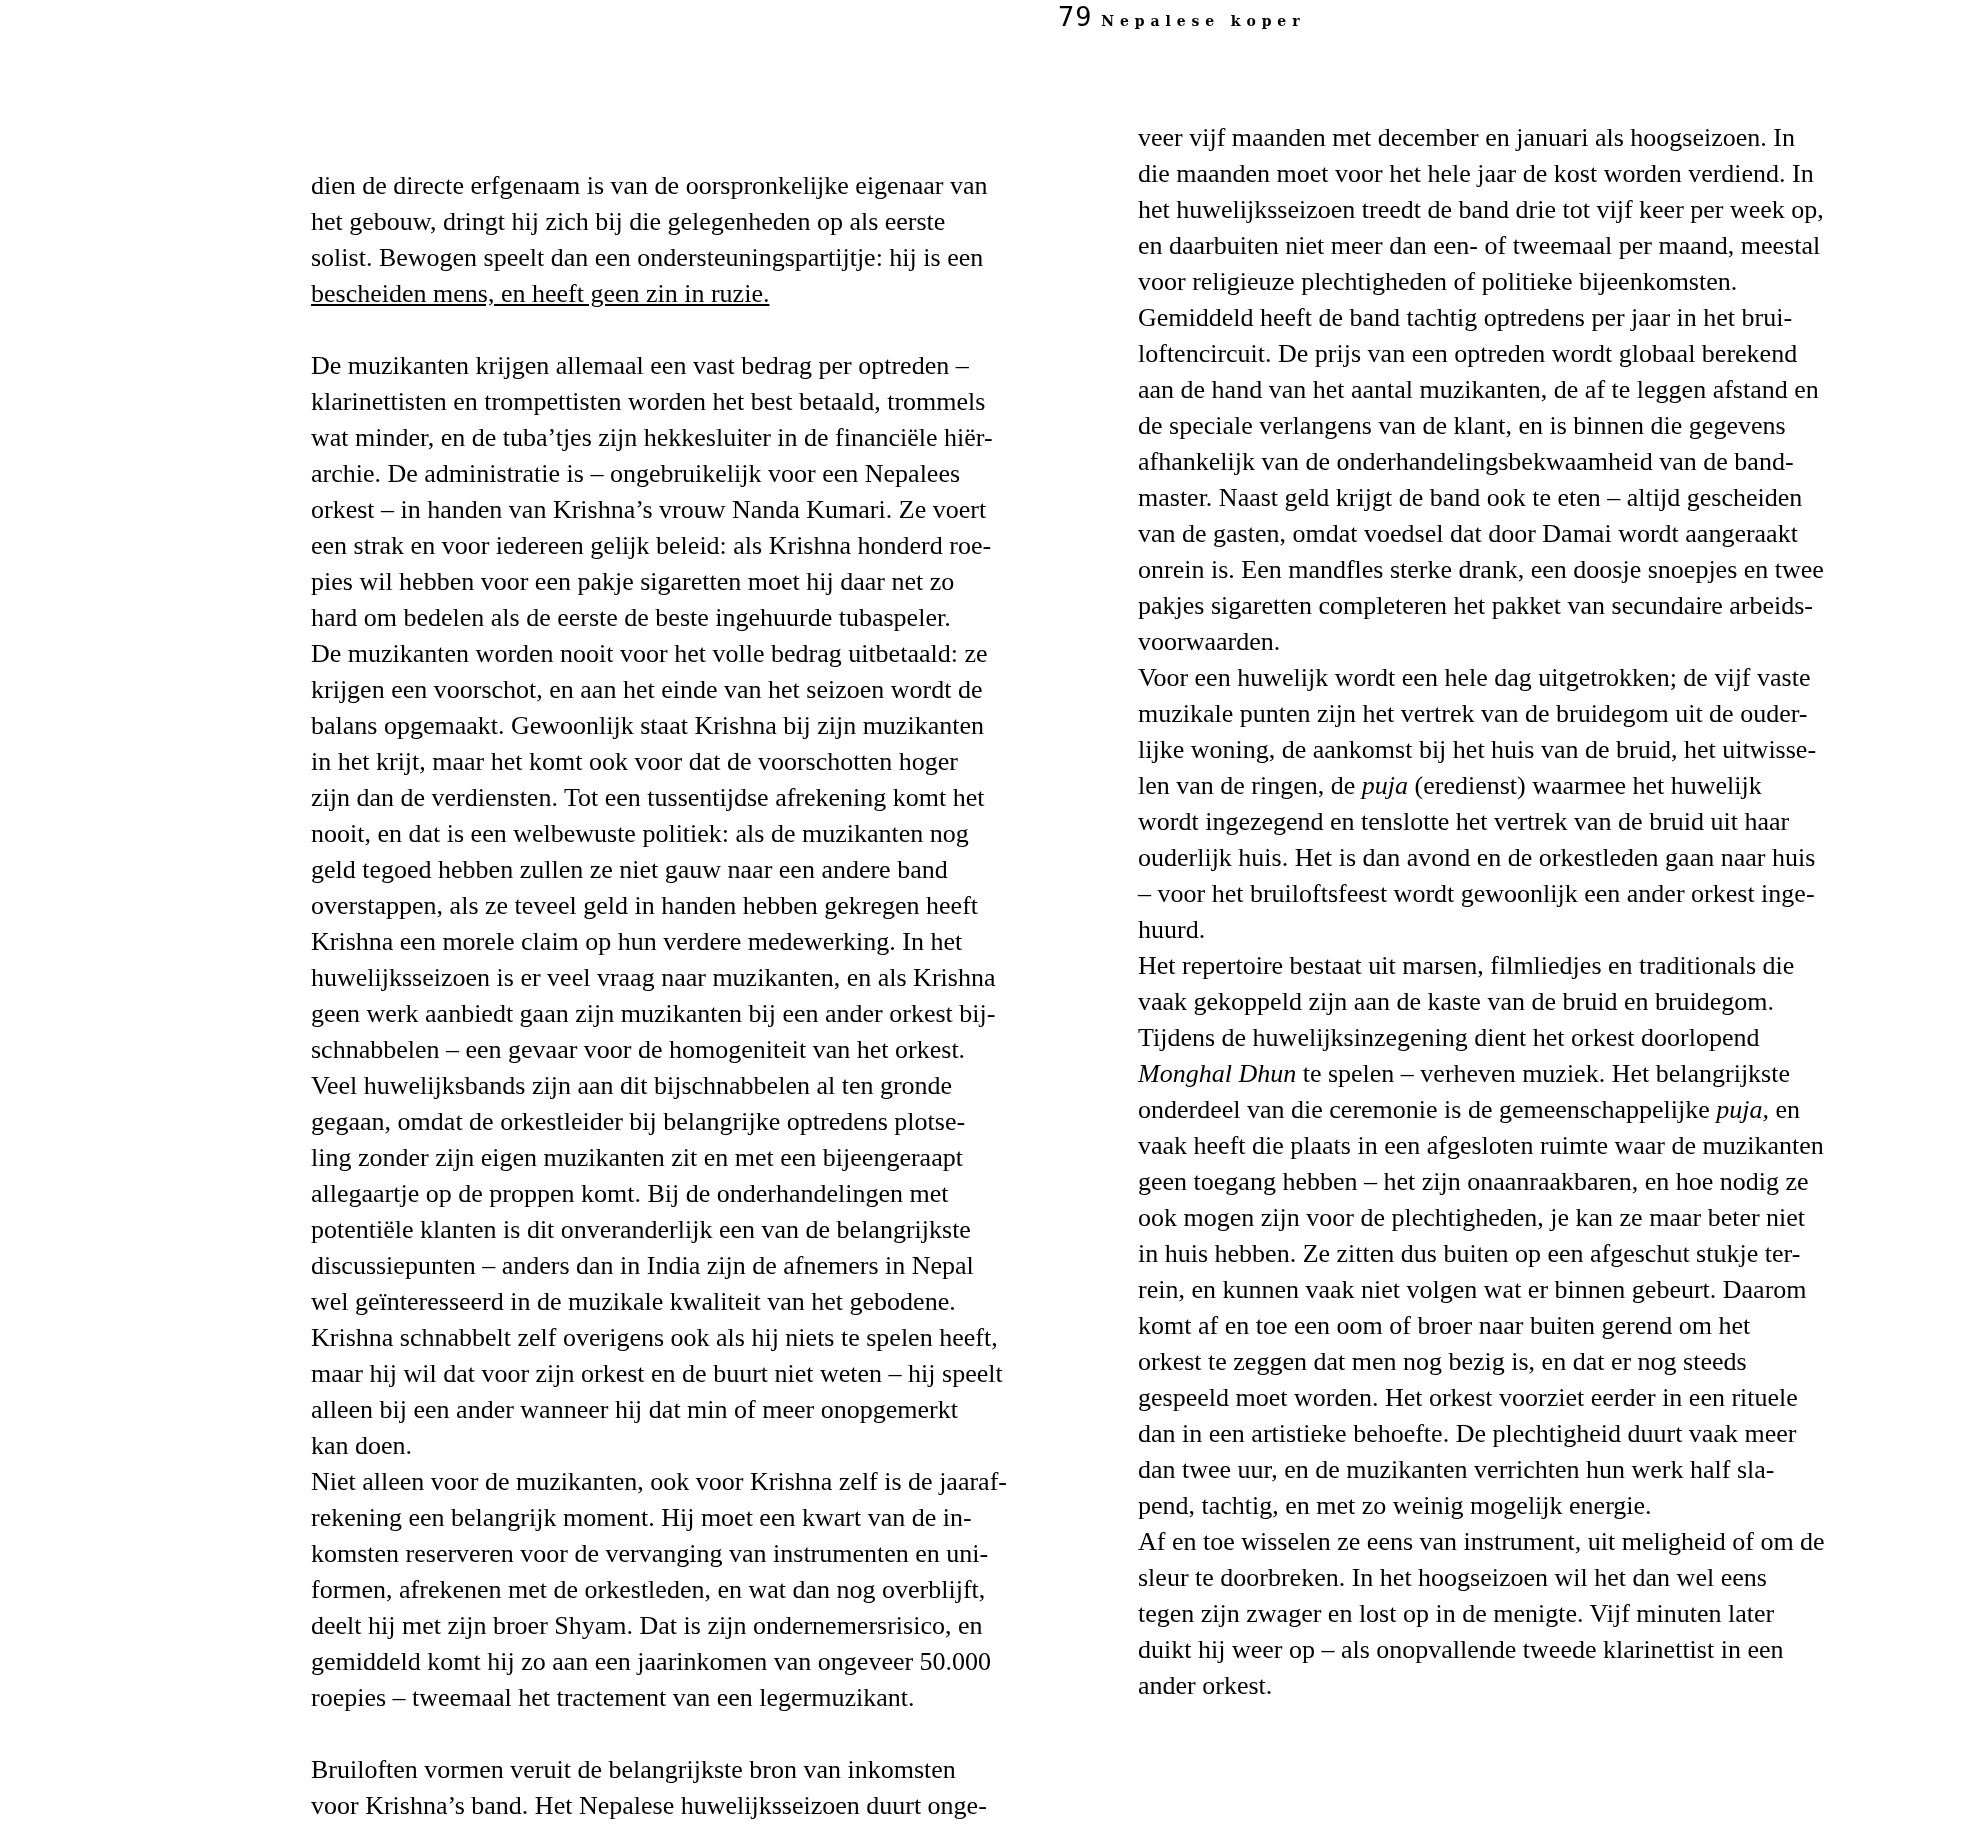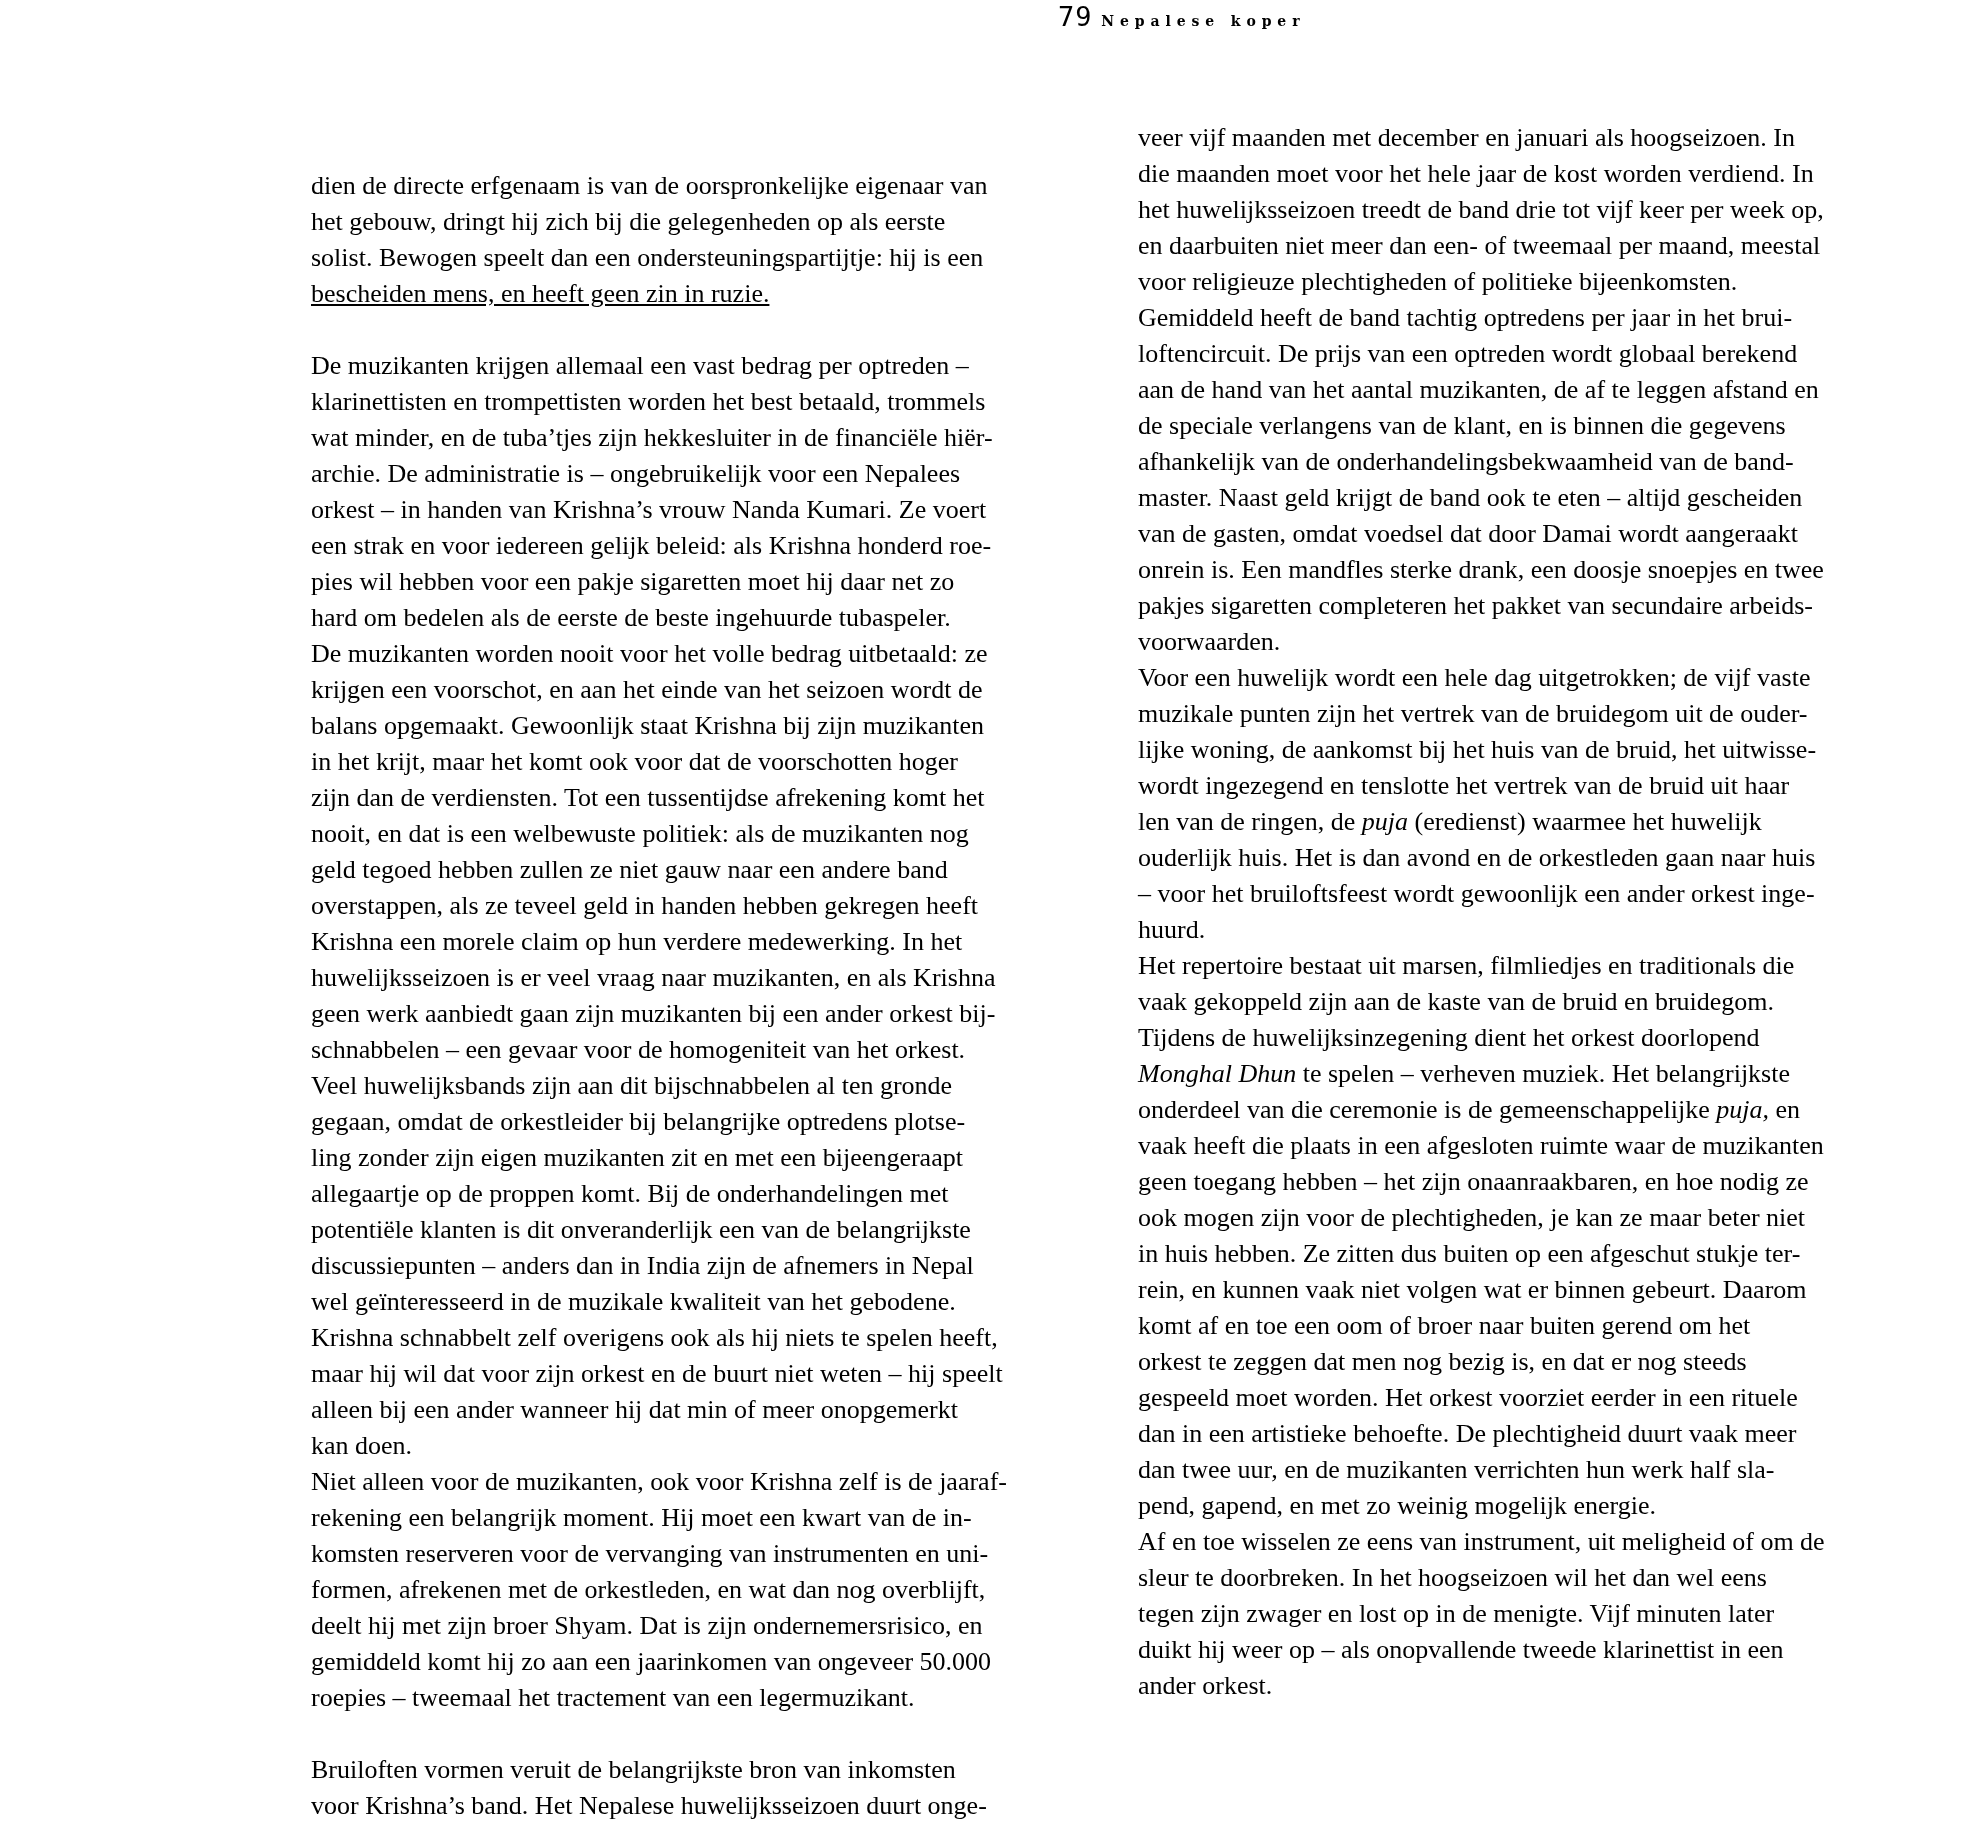--- a/index.html
+++ b/index.html
@@ -82,40 +82,40 @@
     <span class="line" style="display: block;">de speciale verlangens van de klant, en is binnen die gegevens</span>
     <span class="line" style="display: block;">afhankelijk van de onderhandelingsbekwaamheid van de band-</span>
     <span class="line" style="display: block;">master. Naast geld krijgt de band ook te eten – altijd gescheiden</span>
     <span class="line" style="display: block;">van de gasten, omdat voedsel dat door Damai wordt aangeraakt</span>
     <span class="line" style="display: block;">onrein is. Een mandfles sterke drank, een doosje snoepjes en twee</span>
     <span class="line" style="display: block;">pakjes sigaretten completeren het pakket van secundaire arbeids-</span>
     <span class="line" style="display: block;">voorwaarden.</span>
     <span class="line" style="display: block;">Voor een huwelijk wordt een hele dag uitgetrokken; de vijf vaste</span>
     <span class="line" style="display: block;">muzikale punten zijn het vertrek van de bruidegom uit de ouder-</span>
     <span class="line" style="display: block;">lijke woning, de aankomst bij het huis van de bruid, het uitwisse-</span>
+    <span class="line" style="display: block;"><span>len van de ringen, de </span><span class="ital">puja</span><span> (eredienst) waarmee het huwelijk</span></span>
     <span class="line" style="display: block;">wordt ingezegend en tenslotte het vertrek van de bruid uit haar</span>
-    <span class="line" style="display: block;"><span>len van de ringen, de </span><span class="ital">puja</span><span> (eredienst) waarmee het huwelijk</span></span>
     <span class="line" style="display: block;">ouderlijk huis. Het is dan avond en de orkestleden gaan naar huis</span>
     <span class="line" style="display: block;">– voor het bruiloftsfeest wordt gewoonlijk een ander orkest inge-</span>
     <span class="line" style="display: block;">huurd.</span>
     <span class="line" style="display: block;">Het repertoire bestaat uit marsen, filmliedjes en traditionals die</span>
     <span class="line" style="display: block;">vaak gekoppeld zijn aan de kaste van de bruid en bruidegom.</span>
     <span class="line" style="display: block;">Tijdens de huwelijksinzegening dient het orkest doorlopend</span>
     <span class="line" style="display: block;"><span></span><span class="ital">Monghal Dhun</span><span> te spelen – verheven muziek. Het belangrijkste</span></span>
     <span class="line" style="display: block;"><span>onderdeel van die ceremonie is de gemeenschappelijke </span><span class="ital">puja,</span><span> en</span></span>
     <span class="line" style="display: block;">vaak heeft die plaats in een afgesloten ruimte waar de muzikanten</span>
     <span class="line" style="display: block;">geen toegang hebben – het zijn onaanraakbaren, en hoe nodig ze</span>
     <span class="line" style="display: block;">ook mogen zijn voor de plechtigheden, je kan ze maar beter niet</span>
     <span class="line" style="display: block;">in huis hebben. Ze zitten dus buiten op een afgeschut stukje ter-</span>
     <span class="line" style="display: block;">rein, en kunnen vaak niet volgen wat er binnen gebeurt. Daarom</span>
     <span class="line" style="display: block;">komt af en toe een oom of broer naar buiten gerend om het</span>
     <span class="line" style="display: block;">orkest te zeggen dat men nog bezig is, en dat er nog steeds</span>
     <span class="line" style="display: block;">gespeeld moet worden. Het orkest voorziet eerder in een rituele</span>
     <span class="line" style="display: block;">dan in een artistieke behoefte. De plechtigheid duurt vaak meer</span>
     <span class="line" style="display: block;">dan twee uur, en de muzikanten verrichten hun werk half sla-</span>
-    <span class="line" style="display: block;">pend, gapend, en met zo weinig mogelijk energie.</span>
+    <span class="line" style="display: block;">pend, tachtig, en met zo weinig mogelijk energie.</span>
     <span class="line" style="display: block;">Af en toe wisselen ze eens van instrument, uit meligheid of om de</span>
     <span class="line" style="display: block;">sleur te doorbreken. In het hoogseizoen wil het dan wel eens</span>
     <span class="line" style="display: block;">tegen zijn zwager en lost op in de menigte. Vijf minuten later</span>
     <span class="line" style="display: block;">duikt hij weer op – als onopvallende tweede klarinettist in een</span>
     <span class="line" style="display: block;">ander orkest.</span>
   </div>
 
 
 </body></html>

